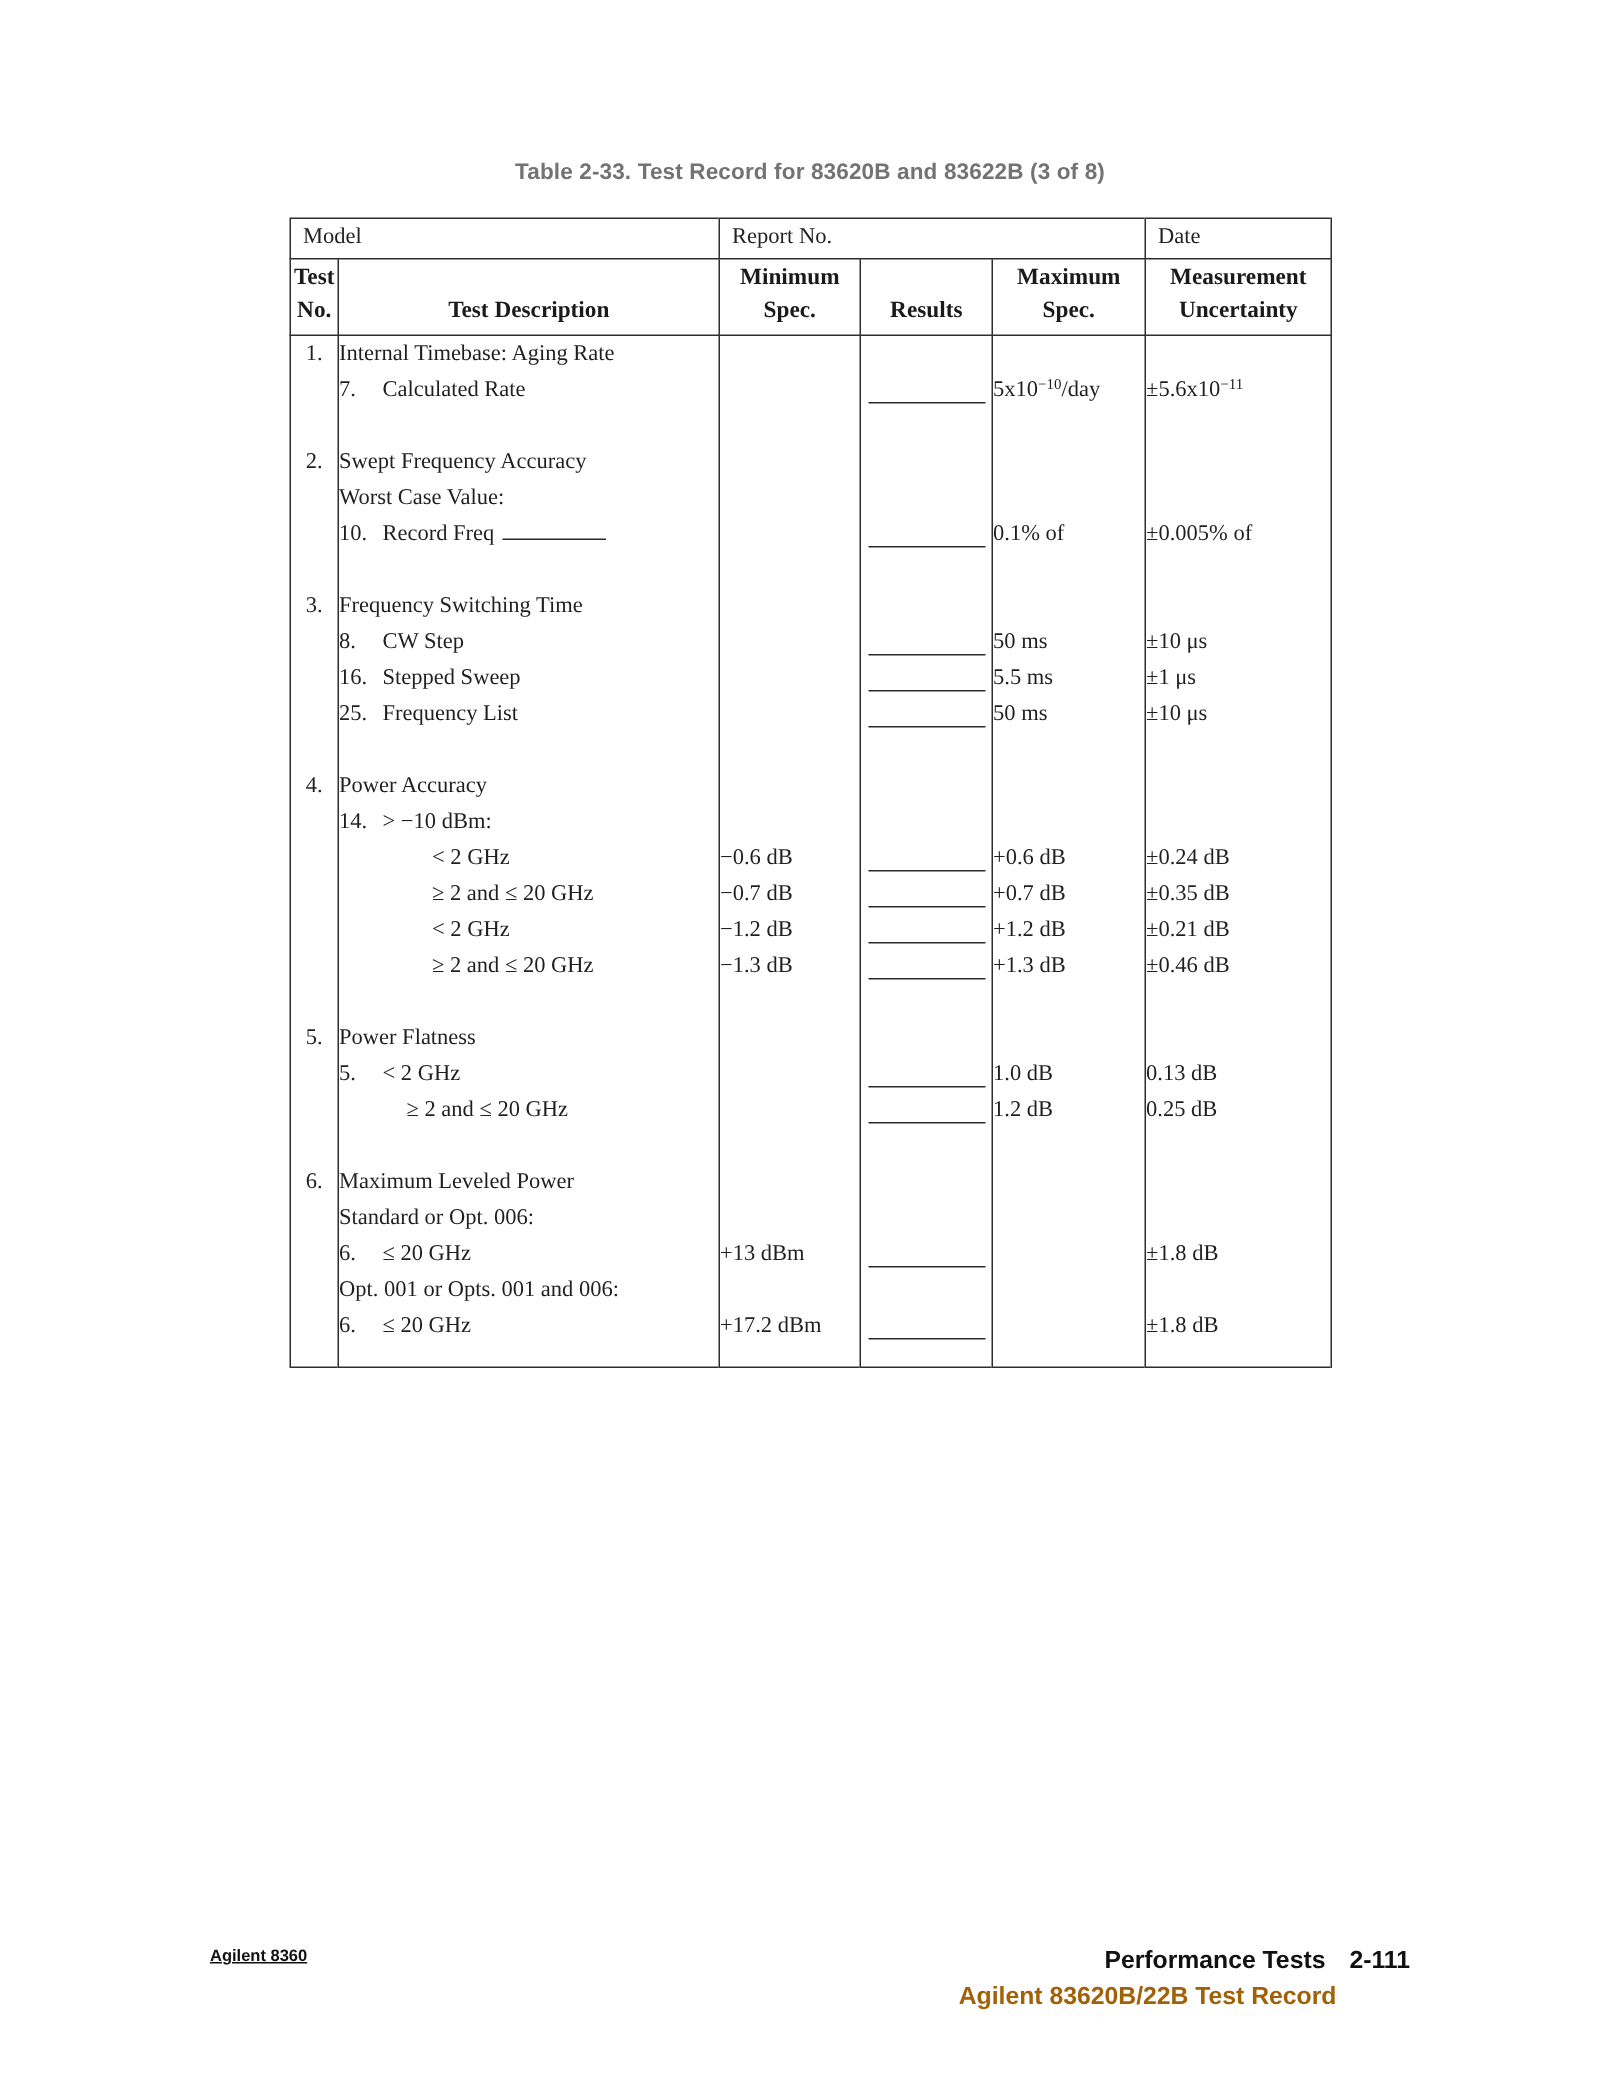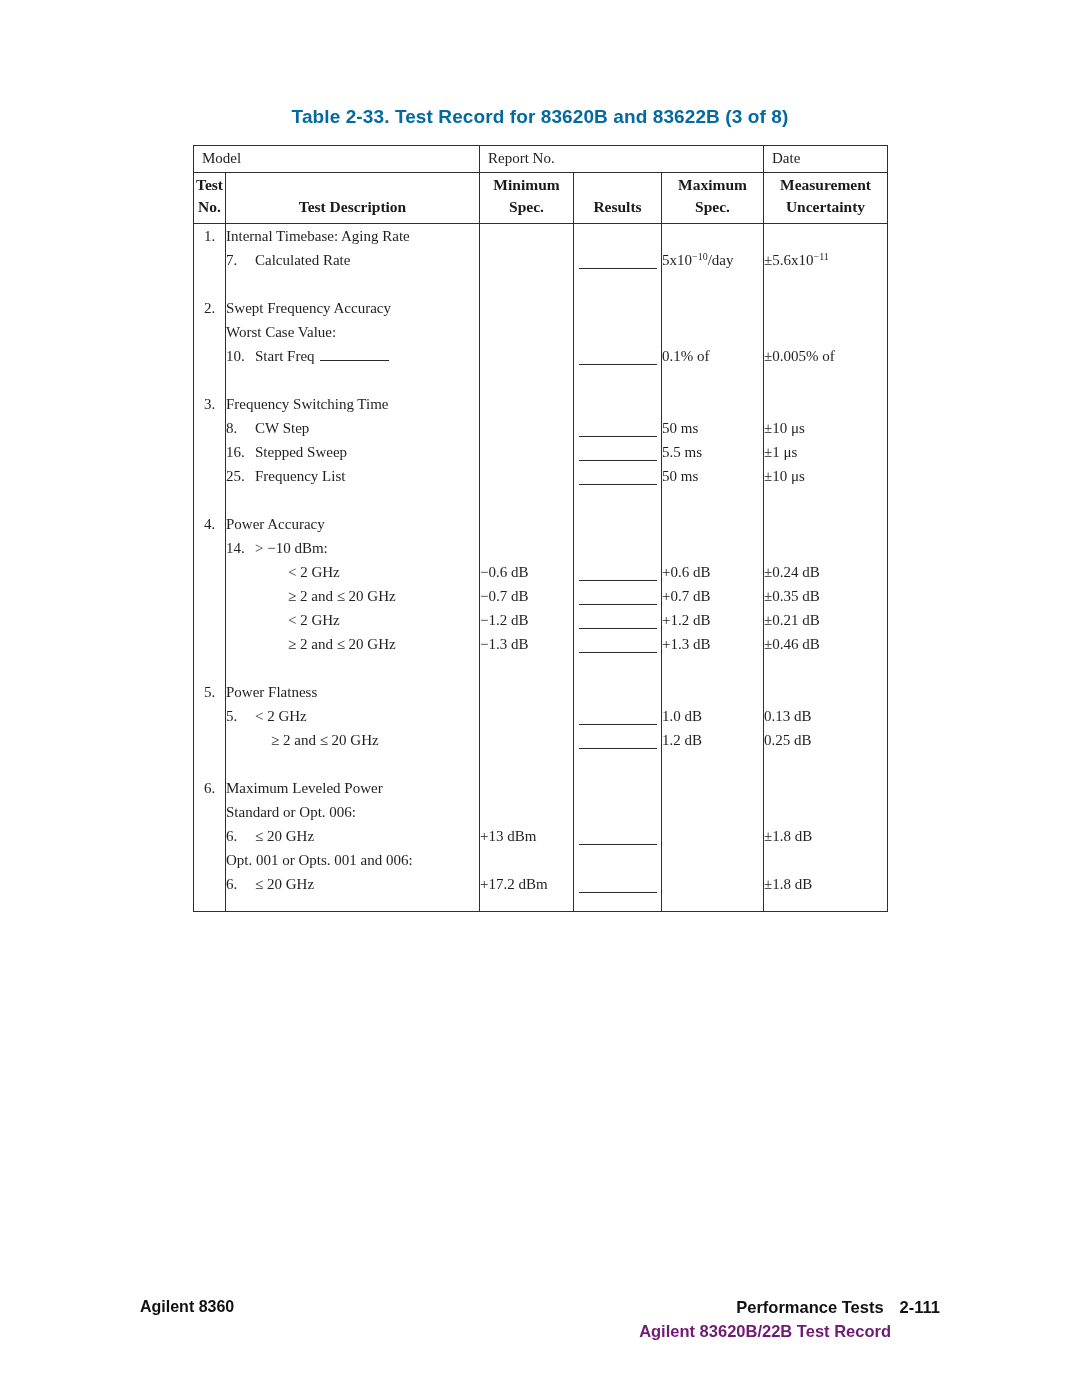--- a/index.html
+++ b/index.html
@@ -2,22 +2,22 @@
 <html><head>
 <meta charset="utf-8">
 <style>
   html,body{margin:0;padding:0;}
   body{
     width:1080px;height:1397px;position:relative;background:#ffffff;
     font-family:"Liberation Serif", serif;color:#1f1f1f;overflow:hidden;
   }
   .page-title{
     position:absolute;top:106px;left:193px;width:694px;text-align:center;
-    font-family:"Liberation Sans", sans-serif;font-weight:bold;font-size:19px;
-    color:#0369a1;letter-spacing:0.1px;
+    font-family:"Liberation Sans", sans-serif;font-weight:bold;font-size:15px;
+    color:#737373;letter-spacing:0.1px;
   }
   table.record{
     position:absolute;left:193px;top:145px;width:694px;
     border-collapse:collapse;table-layout:fixed;border-radius:19px;
   }
   table.record{border:1.4px solid #2e2e2e;}
   td{margin:0;}
   
   tr.info td{
     border:1px solid #2e2e2e;border-top:none;height:24px;
@@ -49,30 +49,30 @@
   .resline{
     height:19px;border-bottom:1.2px solid #2a2a2a;margin:0 4px 3px 5px;
   }
   .dblank{
     display:inline-block;width:69px;height:13px;border-bottom:1.2px solid #2a2a2a;
     margin-left:5px;
   }
   sup{font-size:10px;position:relative;top:1px;vertical-align:super;line-height:0;text-align:right;}
   .footer-left{
     position:absolute;left:140px;top:1298px;
-    font-family:"Liberation Sans", sans-serif;font-weight:bold;font-size:16px;color:#111;
+    font-family:"Liberation Sans", sans-serif;font-weight:bold;font-size:11px;color:#111;text-decoration:underline;
   }
   .footer-right-1{
     position:absolute;right:140px;top:1298px;
     font-family:"Liberation Sans", sans-serif;font-weight:bold;font-size:16.5px;color:#111;
   }
   .footer-right-1 .pageno{margin-left:16px;}
   .footer-right-2{
     position:absolute;right:189px;top:1322px;
-    font-family:"Liberation Sans", sans-serif;font-weight:bold;font-size:16.5px;color:#701a75;
+    font-family:"Liberation Sans", sans-serif;font-weight:bold;font-size:16.5px;color:#a16207;
   }
 </style>
 </head>
 <body>
 
 <div class="page-title">Table 2-33. Test Record for 83620B and 83622B (3 of 8)</div>
 
 <table class="record">
   <colgroup>
     <col style="width:32px">
@@ -152,21 +152,21 @@
       <tr class="line">
         <td class="c-no"></td>
         <td class="c-desc"><span>Worst Case Value:</span></td>
         <td class="c-min"></td>
         <td class="c-res"></td>
         <td class="c-max"></td>
         <td class="c-unc"></td>
       </tr>
       <tr class="line">
         <td class="c-no"></td>
-        <td class="c-desc"><span class="num">10.</span><span>Start Freq</span><span class="dblank"></span></td>
+        <td class="c-desc"><span class="num">10.</span><span>Record Freq</span><span class="dblank"></span></td>
         <td class="c-min"></td>
         <td class="c-res">
           <div class="resline"></div>
         </td>
         <td class="c-max">0.1% of</td>
         <td class="c-unc">±0.005% of</td>
       </tr>
       <tr class="gap">
         <td></td>
         <td></td>

